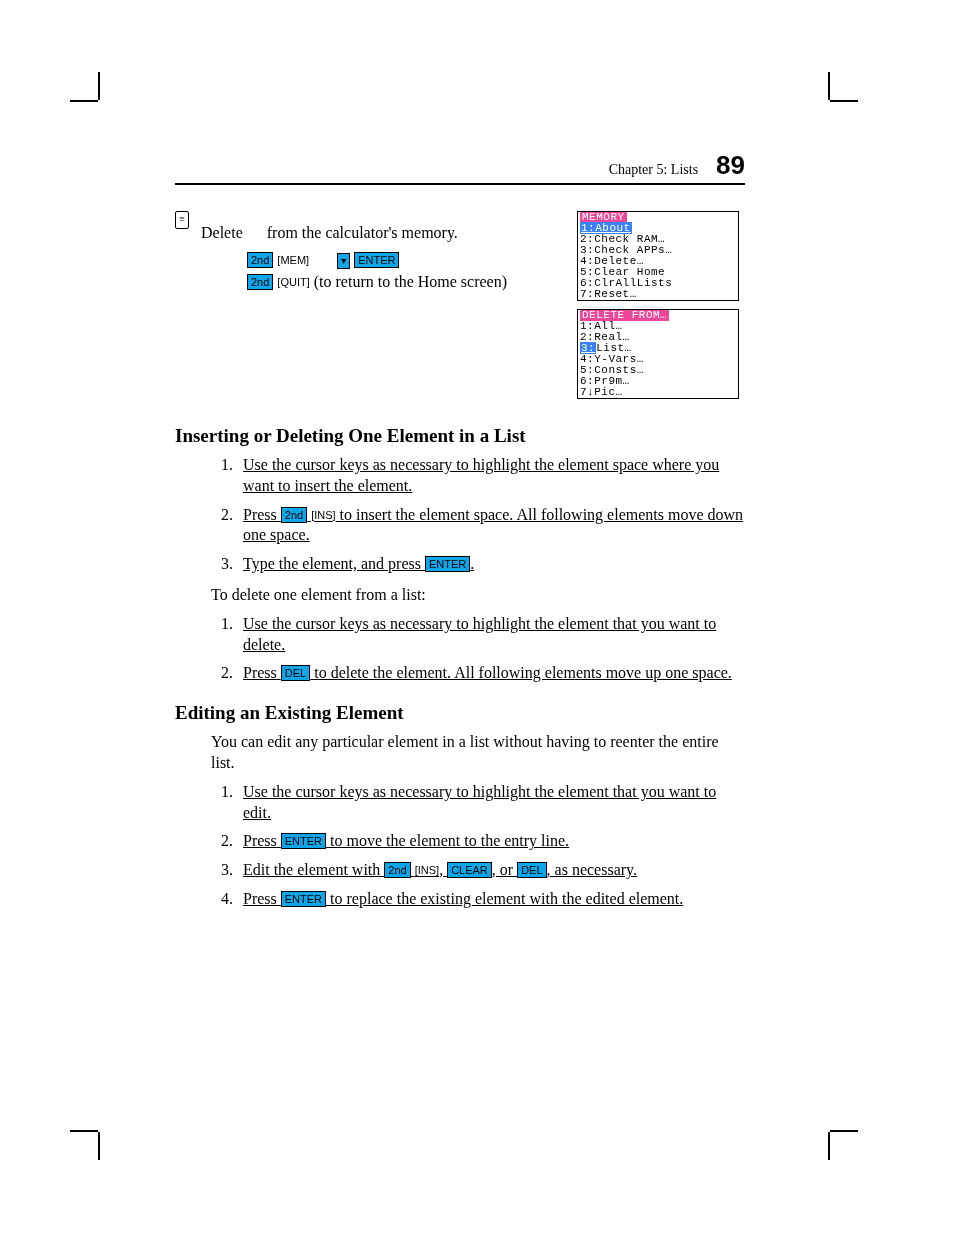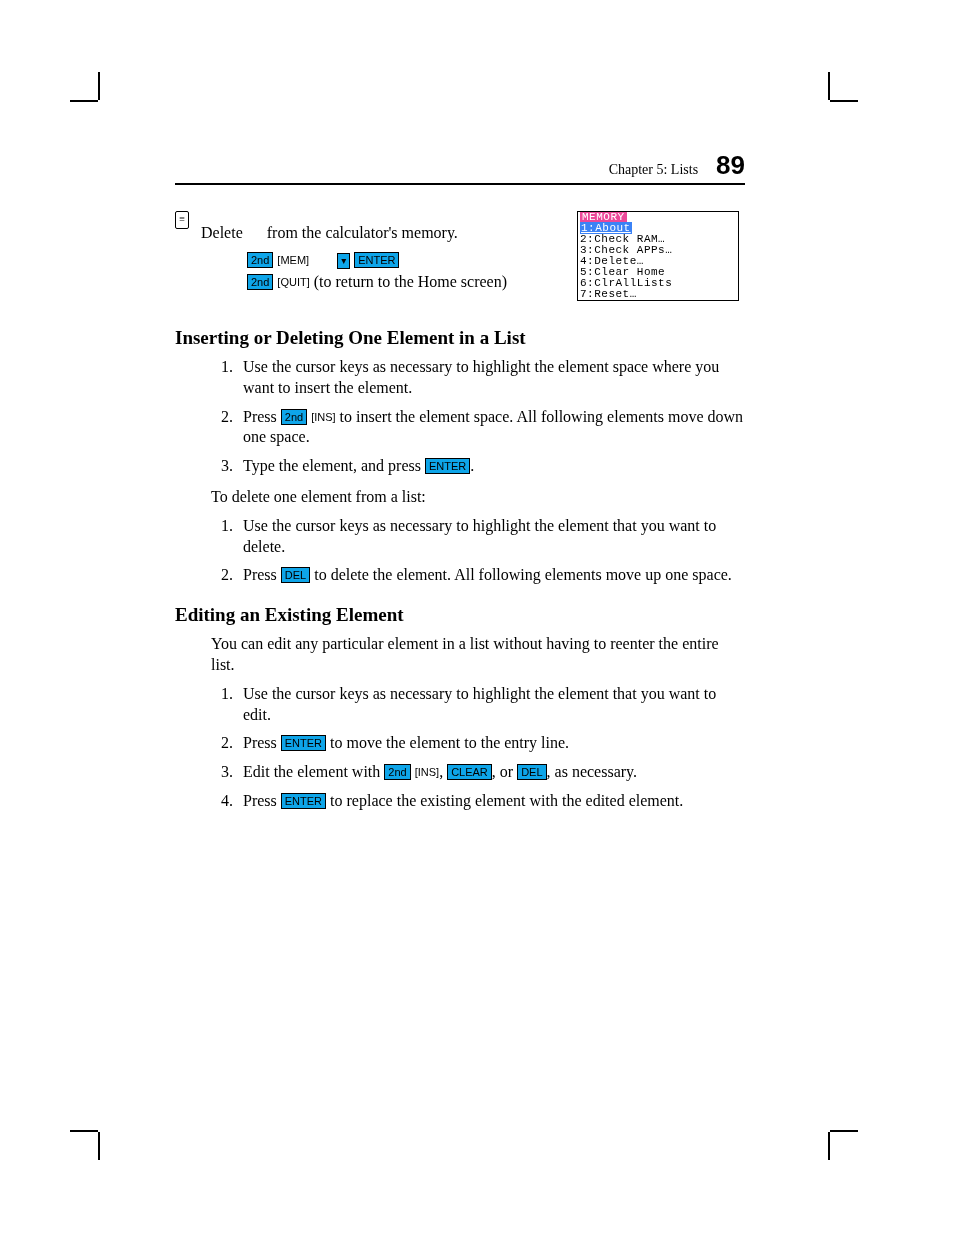--- a/index.html
+++ b/index.html
@@ -131,20 +131,21 @@
     margin-left: 36px;
     font-size: 16px;
     line-height: 1.3;
   }
   .lead {
     margin: 4px 0 8px 0;
   }
   ol.steps {
     margin: 4px 0 10px 0;
     padding-left: 26px;
+    text-decoration: underline;
   }
   ol.steps li {
     margin-bottom: 8px;
     padding-left: 6px;
   }
   
   .crop {
     position: absolute;
     background: #000;
   }
@@ -195,20 +196,30 @@
       <div class="screen" id="scr1">
           <div class="screen-line"><span class="title">MEMORY</span></div>
           <div class="screen-line"><span class="sel">1:About</span></div>
           <div class="screen-line">2:Check RAM…</div>
           <div class="screen-line">3:Check APPs…</div>
           <div class="screen-line">4:Delete…</div>
           <div class="screen-line">5:Clear Home</div>
           <div class="screen-line">6:ClrAllLists</div>
           <div class="screen-line">7:Reset…</div>
         </div>
+      <div class="screen" id="scr2">
+          <div class="screen-line"><span class="title">DELETE FROM…</span></div>
+          <div class="screen-line">1:All…</div>
+          <div class="screen-line">2:Real…</div>
+          <div class="screen-line"><span class="sel">3:</span>List…</div>
+          <div class="screen-line">4:Y-Vars…</div>
+          <div class="screen-line">5:Consts…</div>
+          <div class="screen-line">6:Pr9m…</div>
+          <div class="screen-line">7↓Pic…</div>
+        </div>
     </div>
   </div>
 
   <h2>Inserting or Deleting One Element in a List</h2>
   <div class="body">
     <ol class="steps">
       <li><span>Use the cursor keys as necessary to highlight the element space where you want to insert the element.</span></li>
       <li>
         <span>Press </span><span class="key">2nd</span>
         <span class="fn">[<span>INS</span>]</span><span> to insert the element space. All following elements move down one space.</span>

